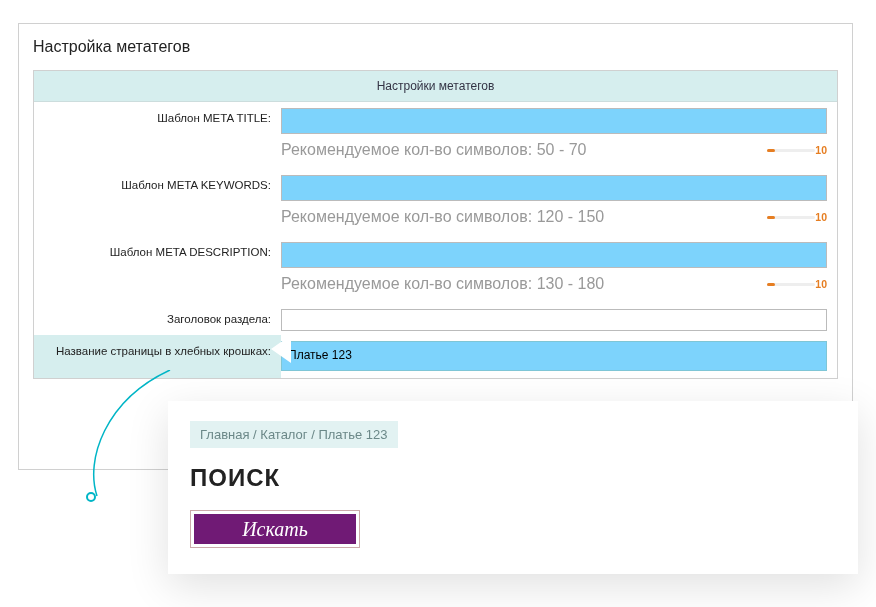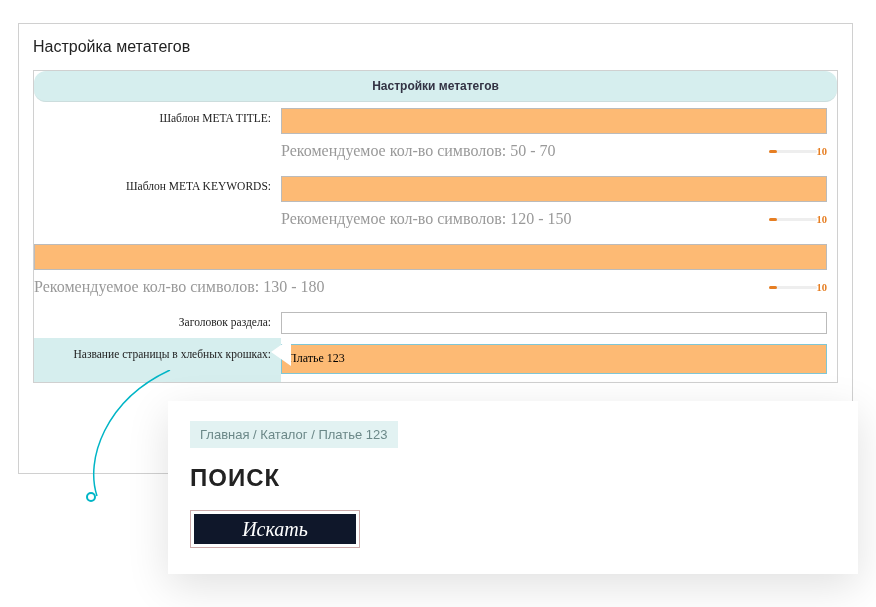--- a/index.html
+++ b/index.html
@@ -8,26 +8,26 @@
   .admin-panel { position: absolute; left: 18px; top: 23px; width: 835px; border: 1px solid #d0d0d0; background: #fff; }
 
   .tabs { display: flex; border-bottom: 1px solid #d0d0d0; background: #fff; position: relative; top: -1px; }
   .tab { padding: 9px 14px; border: 1px solid #d0d0d0; border-bottom: none; margin-right: -1px; background: #fff; cursor: pointer; font-size: 11px; color: #555; }
   .tab.active { background: #a7d6d6; color: #2b4a4a; border-color: #8bbcbc; font-weight: 600; }
 
   .panel-body { padding: 14px 14px 90px 14px; }
   .panel-title { font-size: 16px; font-weight: 400; color: #222; margin-bottom: 14px; }
 
   .settings-box { border: 1px solid #d0d0d0; }
-  .settings-header { background: #d6eeee; text-align: center; font-weight: 700; color: #334; padding: 8px 0; font-size: 12px; border-bottom: 1px solid #cdd; border-radius: 12px; }
+  .settings-header { background: #d6eeee; text-align: center; font-weight: 400; color: #334; padding: 8px 0; font-size: 12px; border-bottom: 1px solid #cdd; }
   .form-rows { }
-  .row { display: flex; align-items: flex-start; font-family: Liberation Serif, serif; }
+  .row { display: flex; align-items: flex-start; }
   .label-cell { width: 247px; text-align: right; padding: 10px 10px 6px 6px; font-size: 11.5px; color: #222; }
   .field-cell { flex: 1; padding: 6px 10px 4px 0; }
-  .ta { width: 100%; height: 26px; border: 1px solid #bbb; resize: none; font-family: inherit; font-size: 12px; padding: 6px 6px; background: #fdba74; }
+  .ta { width: 100%; height: 26px; border: 1px solid #bbb; resize: none; font-family: inherit; font-size: 12px; padding: 6px 6px; background: #7dd3fc; }
   .ta.hl { height: 30px; border-color: #7fc6d6; }
   .inp { width: 100%; height: 22px; border: 1px solid #bbb; padding: 2px 6px; font-family: inherit; font-size: 12px; }
   .hint-row { display: flex; justify-content: space-between; align-items: center; margin-top: 4px; margin-bottom: 6px; }
   .hint-text { font-size: 16px; color: #999; }
   .meter { display: flex; align-items: center; }
   .meter-bar { width: 48px; height: 3px; background: #eee; border-radius: 2px; position: relative; }
   .meter-bar::before { content: ""; position: absolute; left: 0; top: 0; bottom: 0; width: 8px; background: #e67e22; border-radius: 2px; }
   .meter-val { font-size: 10.5px; color: #e67e22; font-weight: 600; }
   .row.hl { background: #d6eeee; }
   .row.hl .label-cell { position: relative; }
@@ -37,21 +37,21 @@
   
   .connector { position: absolute; left: 85px; top: 370px; width: 130px; height: 135px; pointer-events: none; }
   .dot-open { position: absolute; left: 86px; top: 492px; width: 10px; height: 10px; border: 2px solid #00b5c6; border-radius: 50%; background: #fff; }
 
   
   .preview { position: absolute; left: 168px; top: 401px; width: 690px; background: #fff; box-shadow: 0 12px 40px rgba(0,0,0,0.12); padding: 20px 22px 26px 22px; }
   .breadcrumbs { background: #e2f2f2; padding: 6px 10px; font-size: 13px; color: #6b8888; width: fit-content; margin-bottom: 16px; }
   .search-title { font-size: 24px; font-weight: 700; letter-spacing: 1px; color: #222; margin-bottom: 18px; }
   .search-row { display: flex; gap: 18px; align-items: stretch; }
   .search-input { flex: 1; height: 38px; border: 1px solid #bbb; background: #f3f3f3; padding: 0 12px; font-size: 14px; color: #444; }
-  .search-btn { width: 170px; height: 38px; border: 1px solid #caa; background: #0f172a; color: #fff; font-family: 'Brush Script MT', cursive; font-size: 20px; font-style: italic; cursor: pointer; box-shadow: inset 0 0 0 3px #fff; }
+  .search-btn { width: 170px; height: 38px; border: 1px solid #caa; background: #701a75; color: #fff; font-family: 'Brush Script MT', cursive; font-size: 20px; font-style: italic; cursor: pointer; box-shadow: inset 0 0 0 3px #fff; }
 </style>
 </head>
 <body>
 
 <div class="admin-panel">
   <div class="panel-body">
     <div class="panel-title">Настройка метатегов</div>
     <div class="settings-box">
       <div class="settings-header">Настройки метатегов</div>
       <div class="form-rows">
@@ -78,20 +78,21 @@
               <span class="hint-text">Рекомендуемое кол-во символов: 120 - 150</span>
               <span class="meter">
                 <span class="meter-bar"></span>
                 <span class="meter-val">10</span>
               </span>
             </div>
           </div>
         </div>
 
         <div class="row">
+          <div class="label-cell">Шаблон META DESCRIPTION:</div>
           <div class="field-cell">
             <textarea class="ta" style=""></textarea>
             <div class="hint-row">
               <span class="hint-text">Рекомендуемое кол-во символов: 130 - 180</span>
               <span class="meter">
                 <span class="meter-bar"></span>
                 <span class="meter-val">10</span>
               </span>
             </div>
           </div>

